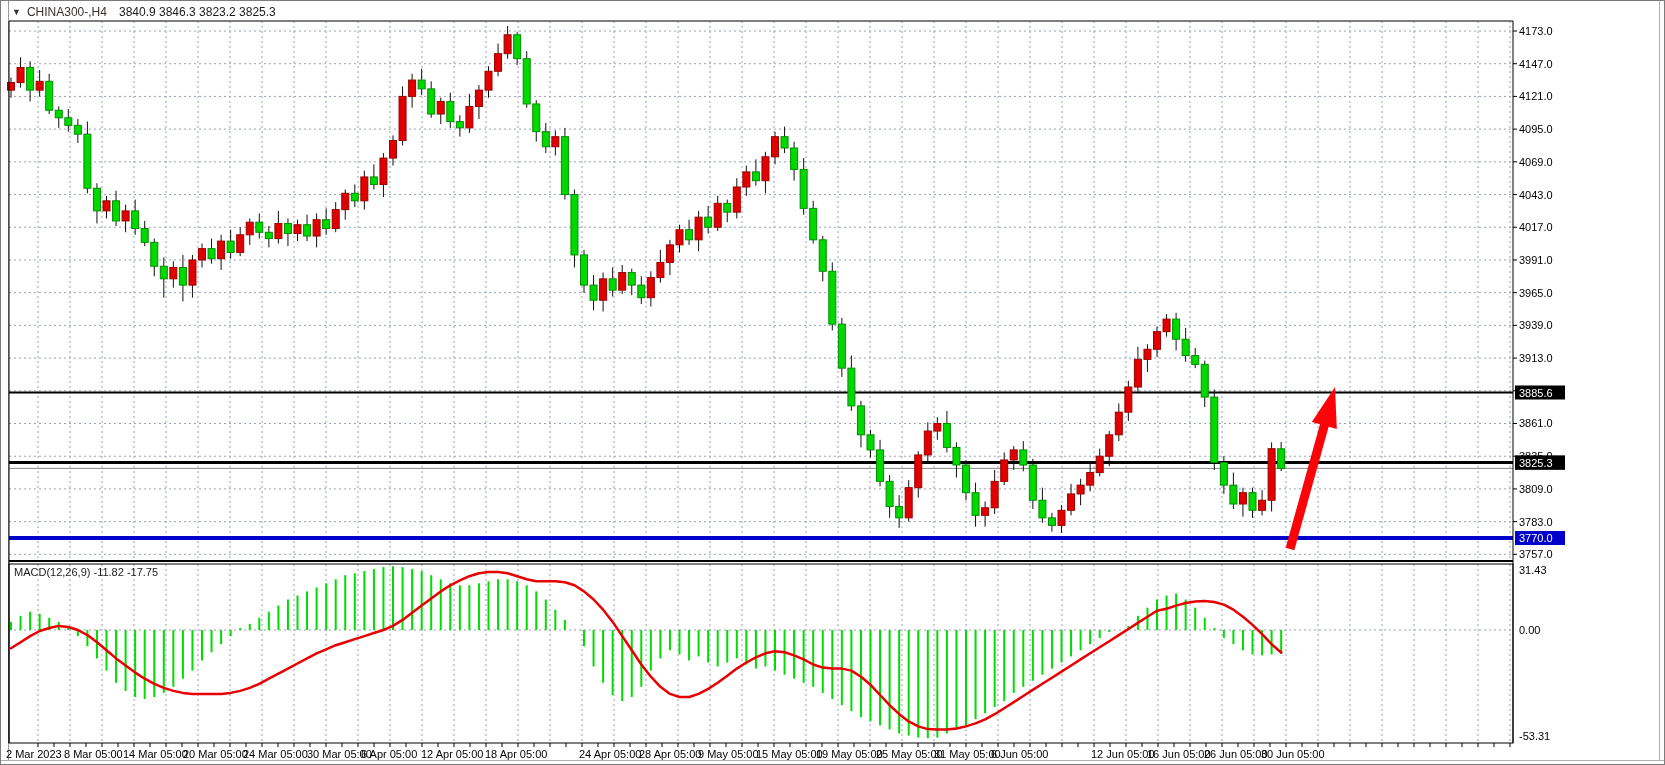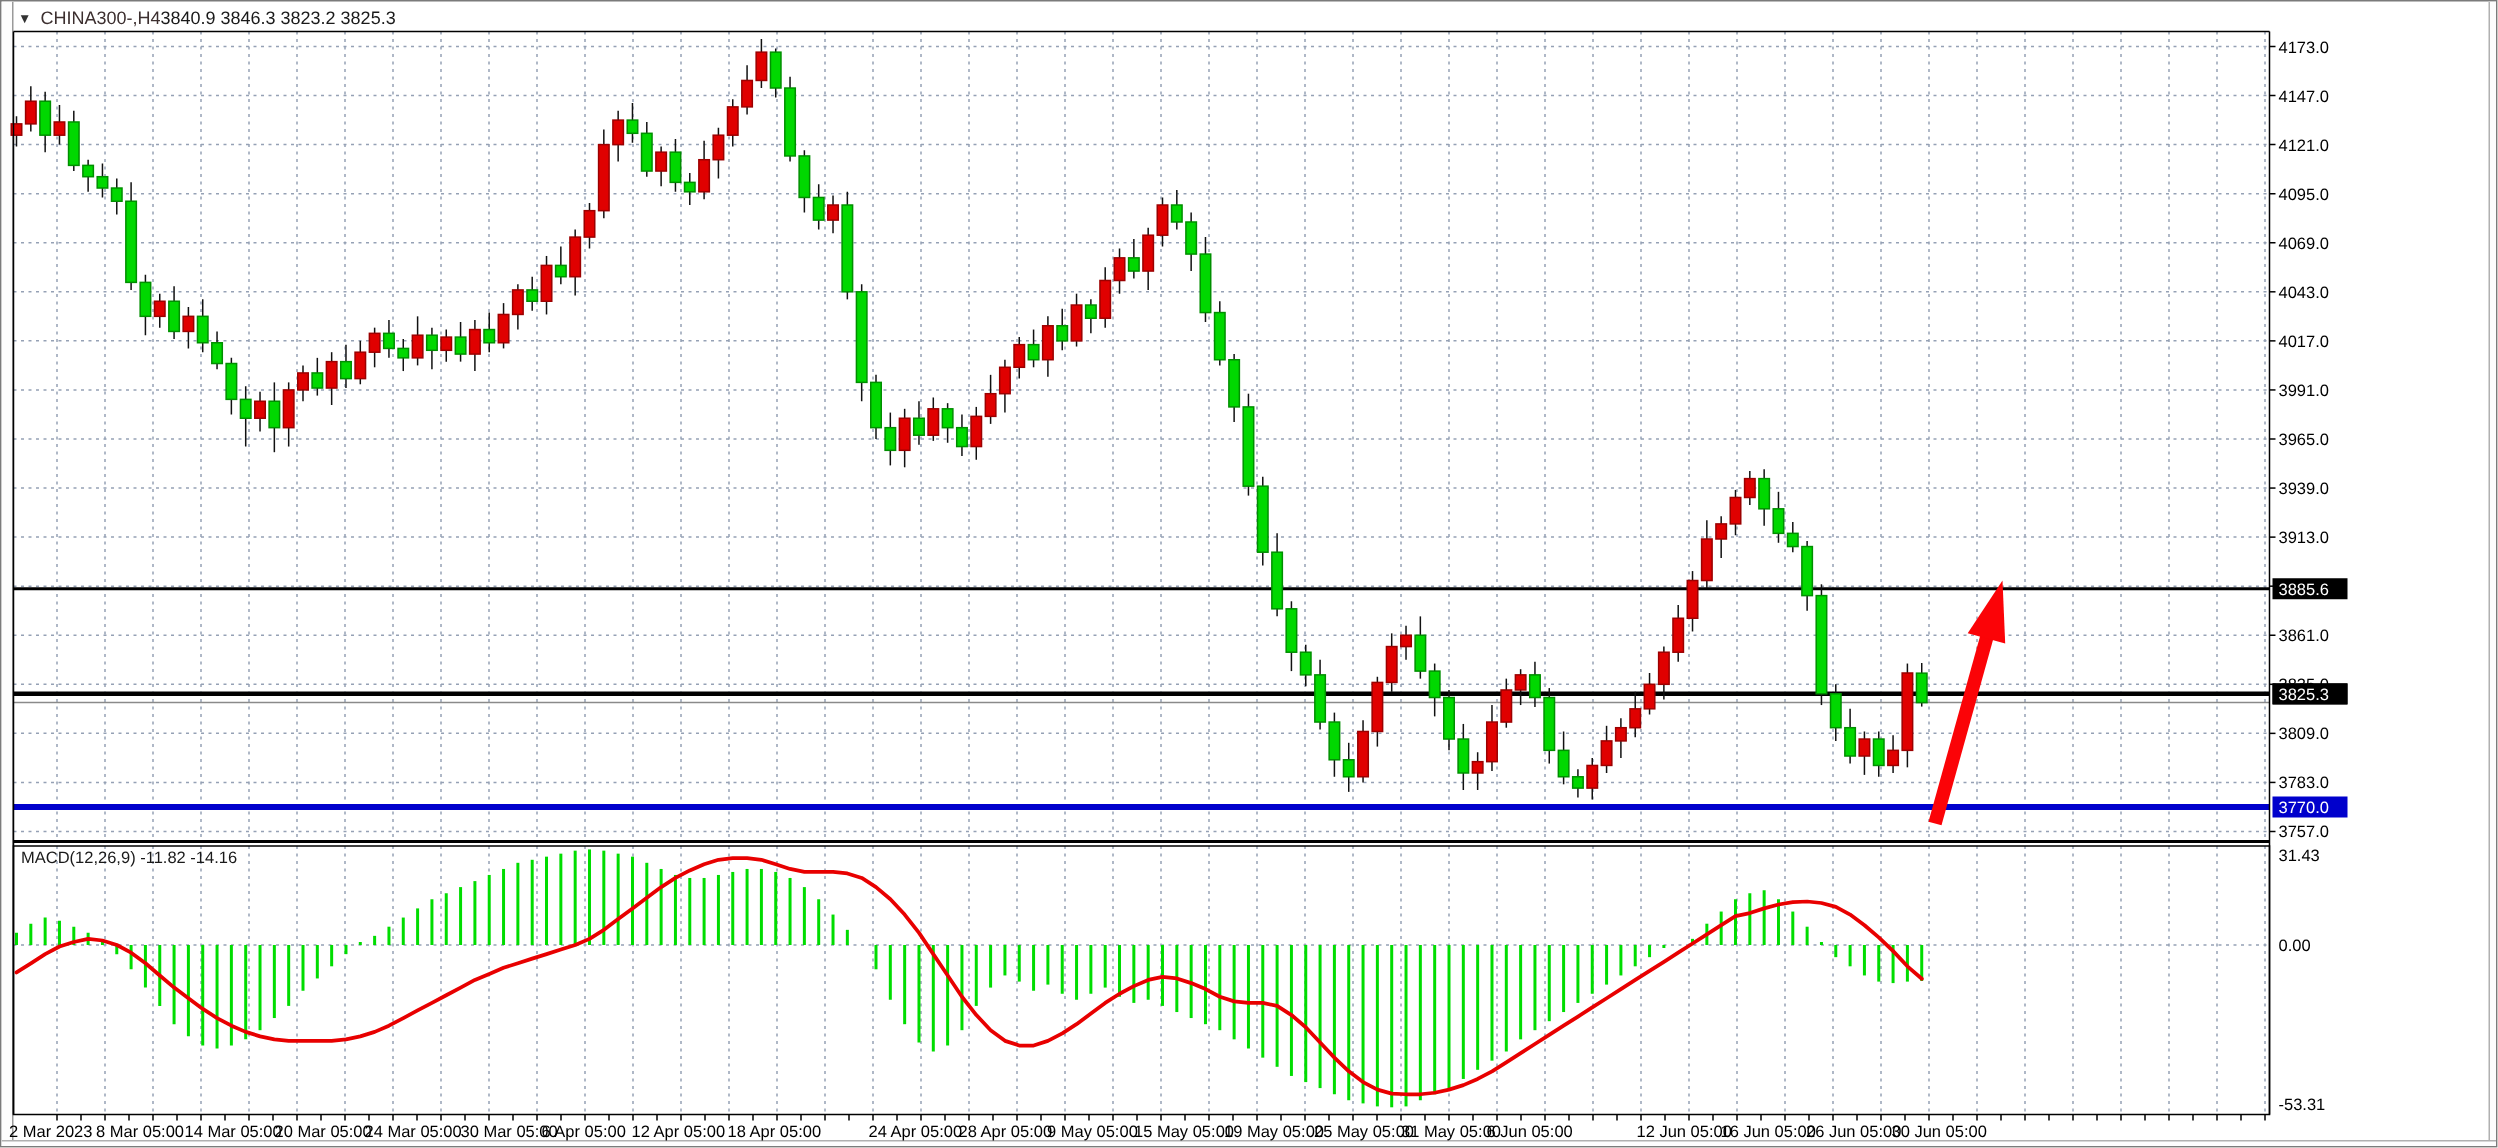--- a/index.html
+++ b/index.html
@@ -3,21 +3,21 @@
 <meta charset="utf-8">
 <style>
   html,body{margin:0;padding:0;background:#d4d0c8;font-family:"Liberation Sans",sans-serif;}
   #window{position:relative;width:1665px;height:765px;background:#ffffff;border:1px solid #7b7b7b;box-sizing:border-box;overflow:hidden;}
   #leftframe{position:absolute;left:0;top:0;width:7px;height:765px;border-right:1px solid #9a9a9a;background:#fdfdfd;}
   #rightframe{position:absolute;right:0;top:0;width:4px;height:765px;border-left:1px solid #b0b0b0;background:#fdfdfd;}
   #bottomframe{position:absolute;left:0;bottom:0;width:1665px;height:3px;border-top:1px solid #b0b0b0;background:#fdfdfd;}
   svg{position:absolute;left:0;top:0;}
   #title{position:absolute;left:11px;top:4px;font-size:12px;color:#3c2f2f;white-space:nowrap;z-index:5;}
   #title .tri{display:inline-block;font-size:9px;color:#333;margin-right:6px;transform:translateY(-1px);}
-  #title .ohlc{margin-left:0;color:#1a1a1a;}
+  #title .ohlc{margin-left:12px;color:#1a1a1a;}
   #macdlabel{position:absolute;left:13px;top:565px;font-size:11px;color:#1a1a1a;white-space:nowrap;z-index:5;}
   .noselect{user-select:none;}
 </style>
 </head>
 <body>
 
 <div id="window">
   <div id="leftframe"></div>
   <div id="rightframe"></div>
   <div id="bottomframe"></div>
@@ -733,14 +733,14 @@
       <g>
         <line x1="1289" y1="548" x2="1324.9" y2="418.8" stroke="#fb0307" stroke-width="9"></line>
         <polygon points="1334,386 1335.8,428.0 1310.8,421.1" fill="#fb0307"></polygon>
       </g>
     </svg>
 
   <div id="title" class="noselect">
     <span class="tri">▼</span><span>CHINA300-,H4</span><span class="ohlc">3840.9 3846.3 3823.2 3825.3</span>
   </div>
 
-  <div id="macdlabel" class="noselect">MACD(12,26,9) -11.82 -14.16</div>
+  <div id="macdlabel" class="noselect">MACD(12,26,9) -11.82 -17.75</div>
 </div>
 
 </body></html>

